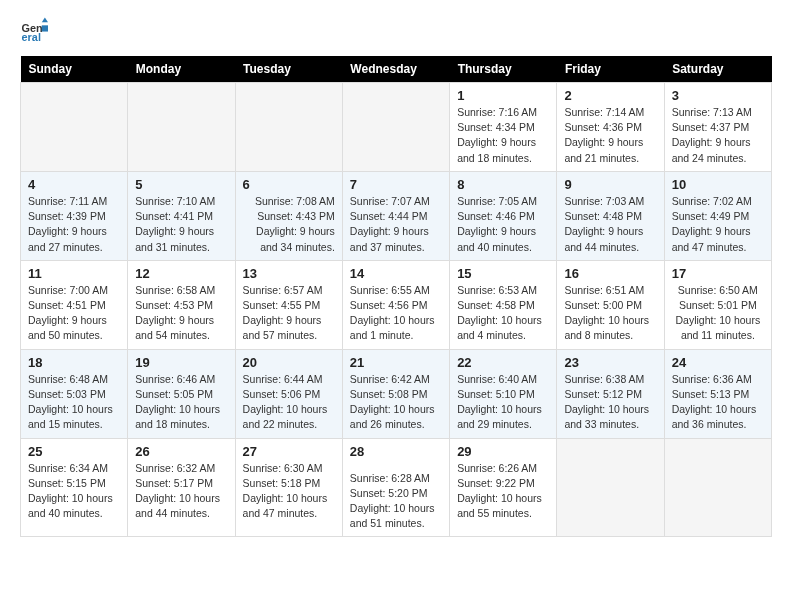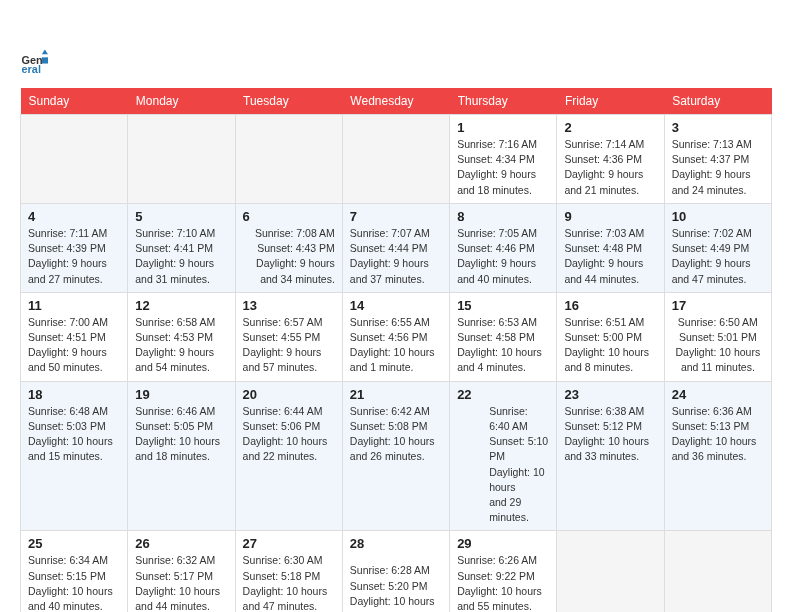--- a/index.html
+++ b/index.html
@@ -13,21 +13,20 @@
     .header {
       display: flex;
       justify-content: space-between;
       align-items: flex-start;
       margin-bottom: 12px;
     }
     .logo {
       display: flex;
       align-items: flex-start;
       gap: 4px;
-      margin-top: 32px;
     }
     .logo-icon {
       width: 28px;
       height: 28px;
     }
     .title-block {
       text-align: right;
     }
     .main-title {
       font-size: 32px;
@@ -37,26 +36,26 @@
     .subtitle {
       font-size: 15px;
       color: #555;
     }
     table {
       width: 100%;
       border-collapse: collapse;
       font-size: 11px;
     }
     thead tr th {
-      background: #ef4444;
+      background: #000000;
       color: #fff;
       text-align: left;
       padding: 6px 8px;
       font-size: 12px;
-      font-weight: normal;
+      font-weight: bold;
     }
     tbody tr td {
       border: 1px solid #ddd;
       vertical-align: top;
       padding: 5px 7px;
       width: calc(100% / 7);
       height: 80px;
     }
     tbody tr td.empty {
       background: #f9f9f9;
@@ -274,21 +273,21 @@
         </td>
         <td>
           <span class="day-num">21</span>
           <div class="day-info" style="white-space: pre-line;">Sunrise: 6:42 AM
 Sunset: 5:08 PM
 Daylight: 10 hours
 and 26 minutes.</div>
         </td>
         <td>
           <span class="day-num">22</span>
-          <div class="day-info" style="white-space: pre-line; margin-left: 32px;">Sunrise: 6:40 AM
+          <div class="day-info" style="white-space: pre-line;">Sunrise: 6:40 AM
 Sunset: 5:10 PM
 Daylight: 10 hours
 and 29 minutes.</div>
         </td>
         <td>
           <span class="day-num">23</span>
           <div class="day-info" style="white-space: pre-line;">Sunrise: 6:38 AM
 Sunset: 5:12 PM
 Daylight: 10 hours
 and 33 minutes.</div>

